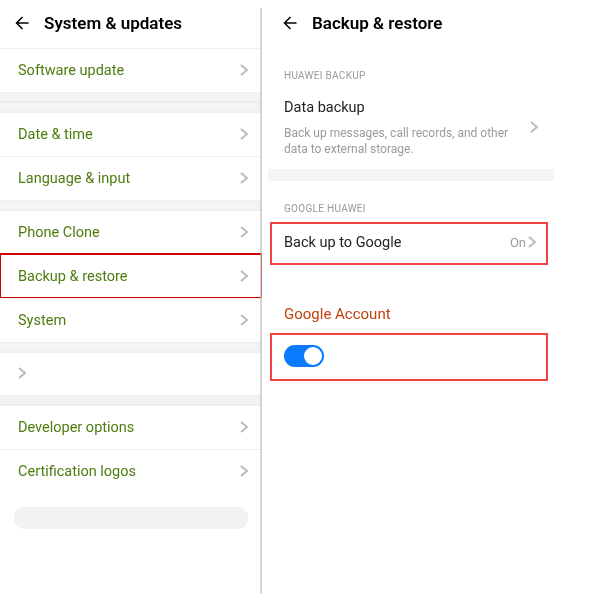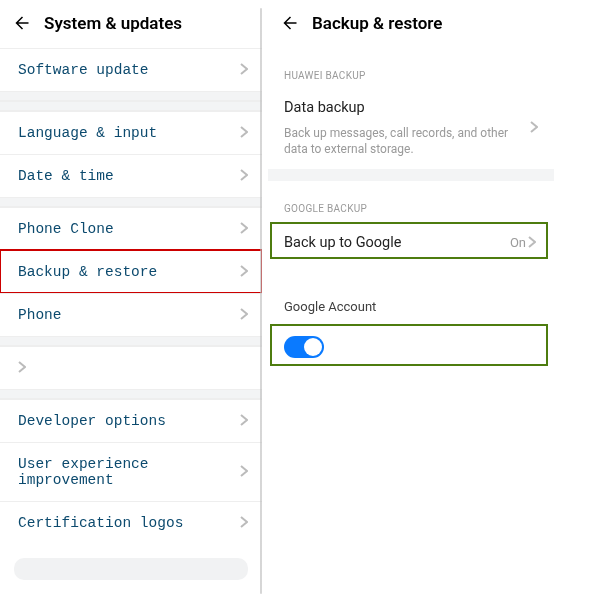--- a/index.html
+++ b/index.html
@@ -57,22 +57,21 @@
     align-items: center;
     padding: 13px 14px 13px 18px;
     border-top: 1px solid #eee;
     cursor: pointer;
     position: relative;
   }
   .item:first-of-type { border-top: none; }
   .item .label {
     flex: 1;
     font-size: 14.5px;
-    color: #0c4a6e;
-    font-family: Liberation Mono, monospace;
+    color: #4d7c0f;
   }
   .chevron {
     color: #bbb;
     font-size: 14px;
   }
   .chevron svg { width: 8px; height: 12px; stroke:#bbb; stroke-width:2; fill:none; }
   .item.highlight {
     outline: 2px solid #c00;
     outline-offset: -1px;
   }
@@ -95,27 +94,27 @@
     display: flex;
     align-items: center;
     cursor: pointer;
     position: relative;
   }
   .ritem .txt { flex: 1; padding-right: 8px; }
   .ritem .t1 { font-size: 14.5px; color:#222; }
   .ritem .t2 { font-size: 12px; color:#9a9a9a; line-height: 1.35; margin-top: 9px; }
   .ritem .value { font-size: 13px; color:#9a9a9a; margin-right: 2px; }
   .ritem.box {
-    border: 2px solid #4d7c0f;
+    border: 2px solid #ef4444;
     margin: 0 6px 0 2px;
-    padding: 10px 10px 6px 12px;
+    padding: 10px 10px 12px 12px;
   }
   .r-section-title {
-    font-size: 13px;
-    color:#404040;
+    font-size: 15px;
+    color:#c2410c;
     padding: 40px 16px 10px 16px;
   }
   .toggle {
     width: 40px; height: 22px;
     background: #0a7aff;
     border-radius: 11px;
     position: relative;
     flex-shrink: 0;
   }
   .toggle::after {
@@ -145,68 +144,62 @@
     <span class="label">Software update</span>
     <span class="chevron"><svg viewBox="0 0 8 12">
           <path d="M1 1 L7 6 L1 11"></path>
         </svg></span>
   </div>
   <div class="gap"></div>
 
   <div class="gap"></div>
 
   <div class="item">
+    <span class="label">Date &amp; time</span>
+    <span class="chevron"><svg viewBox="0 0 8 12">
+          <path d="M1 1 L7 6 L1 11"></path>
+        </svg></span>
+  </div>
+  <div class="item">
     <span class="label">Language &amp; input</span>
-    <span class="chevron"><svg viewBox="0 0 8 12">
-          <path d="M1 1 L7 6 L1 11"></path>
-        </svg></span>
-  </div>
-  <div class="item">
-    <span class="label">Date &amp; time</span>
     <span class="chevron"><svg viewBox="0 0 8 12">
           <path d="M1 1 L7 6 L1 11"></path>
         </svg></span>
   </div>
   <div class="gap"></div>
 
   <div class="item">
     <span class="label">Phone Clone</span>
     <span class="chevron"><svg viewBox="0 0 8 12">
           <path d="M1 1 L7 6 L1 11"></path>
         </svg></span>
   </div>
   <div class="item highlight">
     <span class="label">Backup &amp; restore</span>
     <span class="chevron"><svg viewBox="0 0 8 12">
           <path d="M1 1 L7 6 L1 11"></path>
         </svg></span>
   </div>
   <div class="item">
-    <span class="label">Phone</span>
+    <span class="label">System</span>
     <span class="chevron"><svg viewBox="0 0 8 12">
           <path d="M1 1 L7 6 L1 11"></path>
         </svg></span>
   </div>
   <div class="gap"></div>
 
   <div class="item">
     <span class="chevron"><svg viewBox="0 0 8 12">
           <path d="M1 1 L7 6 L1 11"></path>
         </svg></span>
   </div>
   <div class="gap"></div>
 
   <div class="item">
     <span class="label">Developer options</span>
-    <span class="chevron"><svg viewBox="0 0 8 12">
-          <path d="M1 1 L7 6 L1 11"></path>
-        </svg></span>
-  </div>
-  <div class="item">
-    <span class="label">User experience improvement</span>
     <span class="chevron"><svg viewBox="0 0 8 12">
           <path d="M1 1 L7 6 L1 11"></path>
         </svg></span>
   </div>
   <div class="item">
     <span class="label">Certification logos</span>
     <span class="chevron"><svg viewBox="0 0 8 12">
           <path d="M1 1 L7 6 L1 11"></path>
         </svg></span>
   </div>
@@ -237,21 +230,21 @@
       <div class="t1">Data backup</div>
       <div class="t2">Back up messages, call records, and other data to external storage.</div>
     </div>
     <span class="chevron"><svg viewBox="0 0 8 12">
           <path d="M1 1 L7 6 L1 11"></path>
         </svg></span>
   </div>
 
   <div class="rgap"></div>
 
-  <div class="section-label">GOOGLE BACKUP</div>
+  <div class="section-label">GOOGLE HUAWEI</div>
 
   <div class="ritem box">
     <div class="txt">
       <div class="t1">Back up to Google</div>
     </div>
     <span class="value">On</span>
     <span class="chevron"><svg viewBox="0 0 8 12">
           <path d="M1 1 L7 6 L1 11"></path>
         </svg></span>
   </div>

